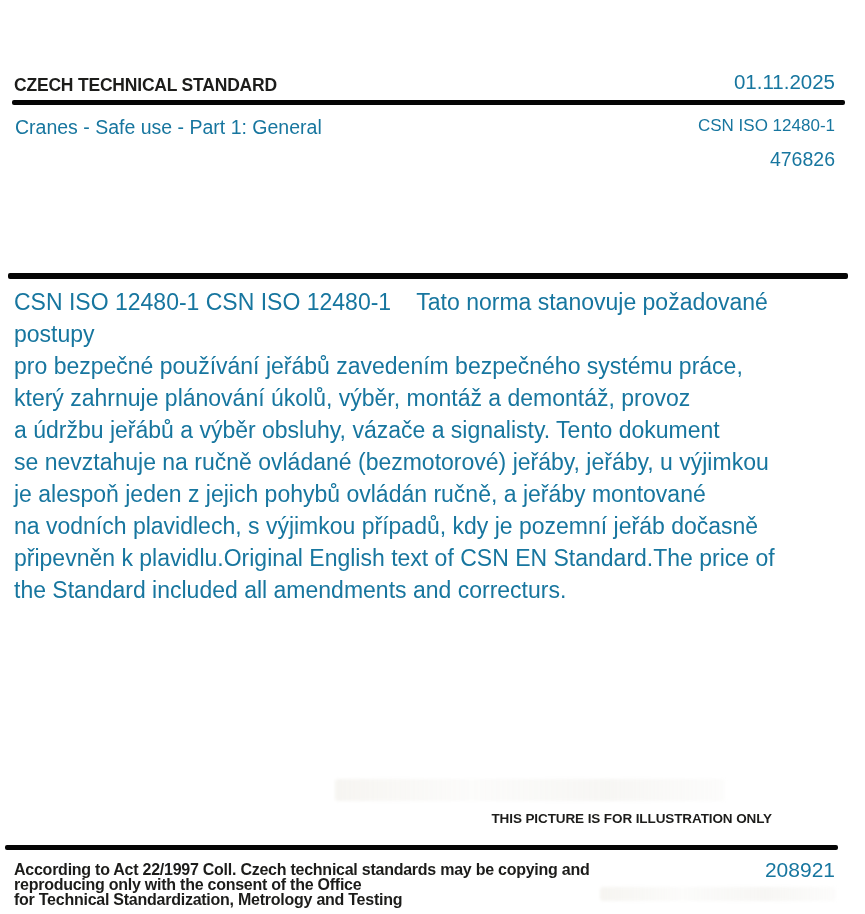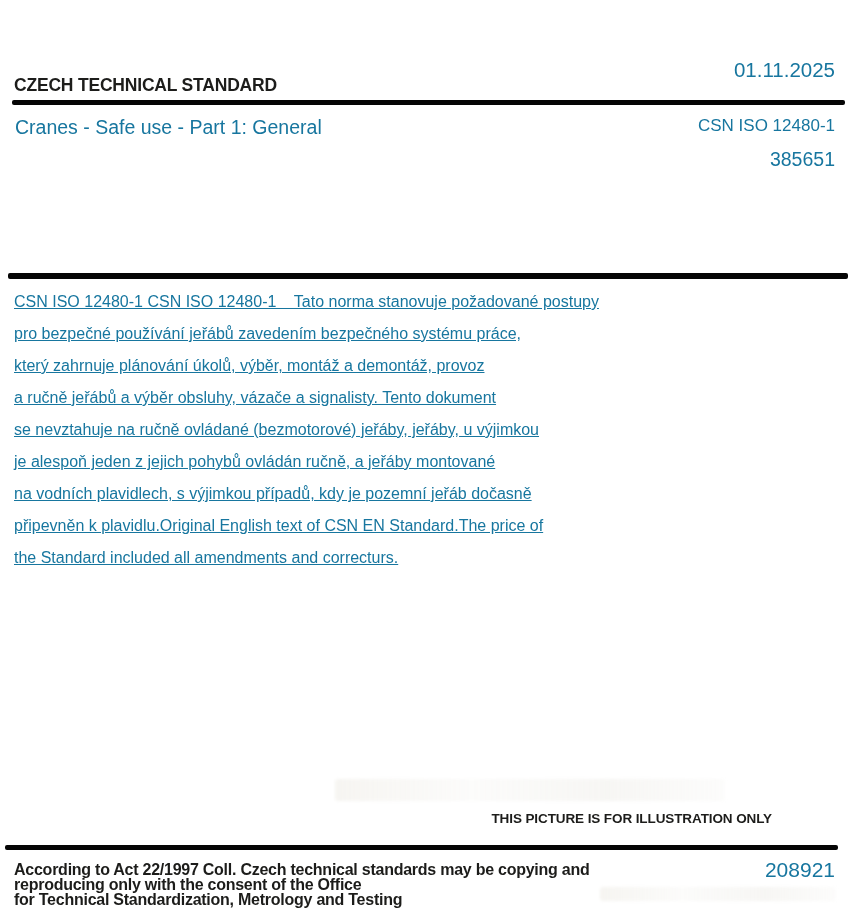--- a/index.html
+++ b/index.html
@@ -22,21 +22,21 @@
     top: 75px;
     font-size: 17.5px;
     font-weight: 700;
     letter-spacing: -0.2px;
     color: var(--ink, #1d1d1b);
     white-space: nowrap;
   }
   .header-date {
     position: absolute;
     right: 30px;
-    top: 58px;
+    top: 70px;
     font-size: 20.5px;
     color: var(--accent, #17769f);
     white-space: nowrap;
   }
   .rule { position: absolute; background: #050505; border-radius: 2px; }
   .rule-1 { left: 12px;  right: 20px; top: 100px; height: 5px; }
   .rule-2 { left: 8px;   right: 17px; top: 273px; height: 6px; }
   .rule-3 { left: 5px;   right: 27px; top: 845px; height: 5px; }
 
   .doc-title {
@@ -68,24 +68,23 @@
 
   
   .body-text {
     position: absolute;
     left: 14px;
     top: 286px;
     right: 40px;
     color: var(--accent, #17769f);
   }
   .body-line {
-    font-size: 16px;
+    font-size: 23px;
     line-height: 32px;
     white-space: pre-wrap;
-    text-decoration: underline;
   }
 
   
   .smudge {
     position: absolute;
     pointer-events: none;
     background:
       linear-gradient(90deg,
         rgba(214, 208, 192, 0.22) 0%,
         rgba(222, 219, 210, 0.10) 35%,
@@ -137,29 +136,29 @@
   <div class="std-label">CZECH TECHNICAL STANDARD</div>
 
   <div class="header-date">01.11.2025</div>
 
   <div class="rule rule-1"></div>
 
   <div class="doc-title">Cranes - Safe use - Part 1: General</div>
 
   <div class="designation">CSN ISO 12480-1</div>
 
-  <div class="class-number">385651</div>
+  <div class="class-number">476826</div>
 
   <div class="rule rule-2"></div>
 
   <div class="body-text">
       <div class="body-line">CSN ISO 12480-1 CSN ISO 12480-1    Tato norma stanovuje požadované postupy</div>
       <div class="body-line">pro bezpečné používání jeřábů zavedením bezpečného systému práce,</div>
       <div class="body-line">který zahrnuje plánování úkolů, výběr, montáž a demontáž, provoz</div>
-      <div class="body-line">a ručně jeřábů a výběr obsluhy, vázače a signalisty. Tento dokument</div>
+      <div class="body-line">a údržbu jeřábů a výběr obsluhy, vázače a signalisty. Tento dokument</div>
       <div class="body-line">se nevztahuje na ručně ovládané (bezmotorové) jeřáby, jeřáby, u výjimkou</div>
       <div class="body-line">je alespoň jeden z jejich pohybů ovládán ručně, a jeřáby montované</div>
       <div class="body-line">na vodních plavidlech, s výjimkou případů, kdy je pozemní jeřáb dočasně</div>
       <div class="body-line">připevněn k plavidlu.Original English text of CSN EN Standard.The price of</div>
       <div class="body-line">the Standard included all amendments and correcturs.</div>
     </div>
 
   <div class="smudge smudge-1"></div>
 
   <div class="illustration-note">THIS PICTURE IS FOR ILLUSTRATION ONLY</div>

